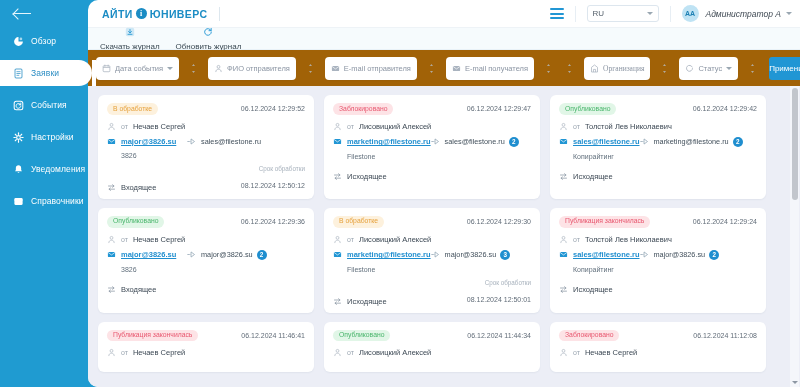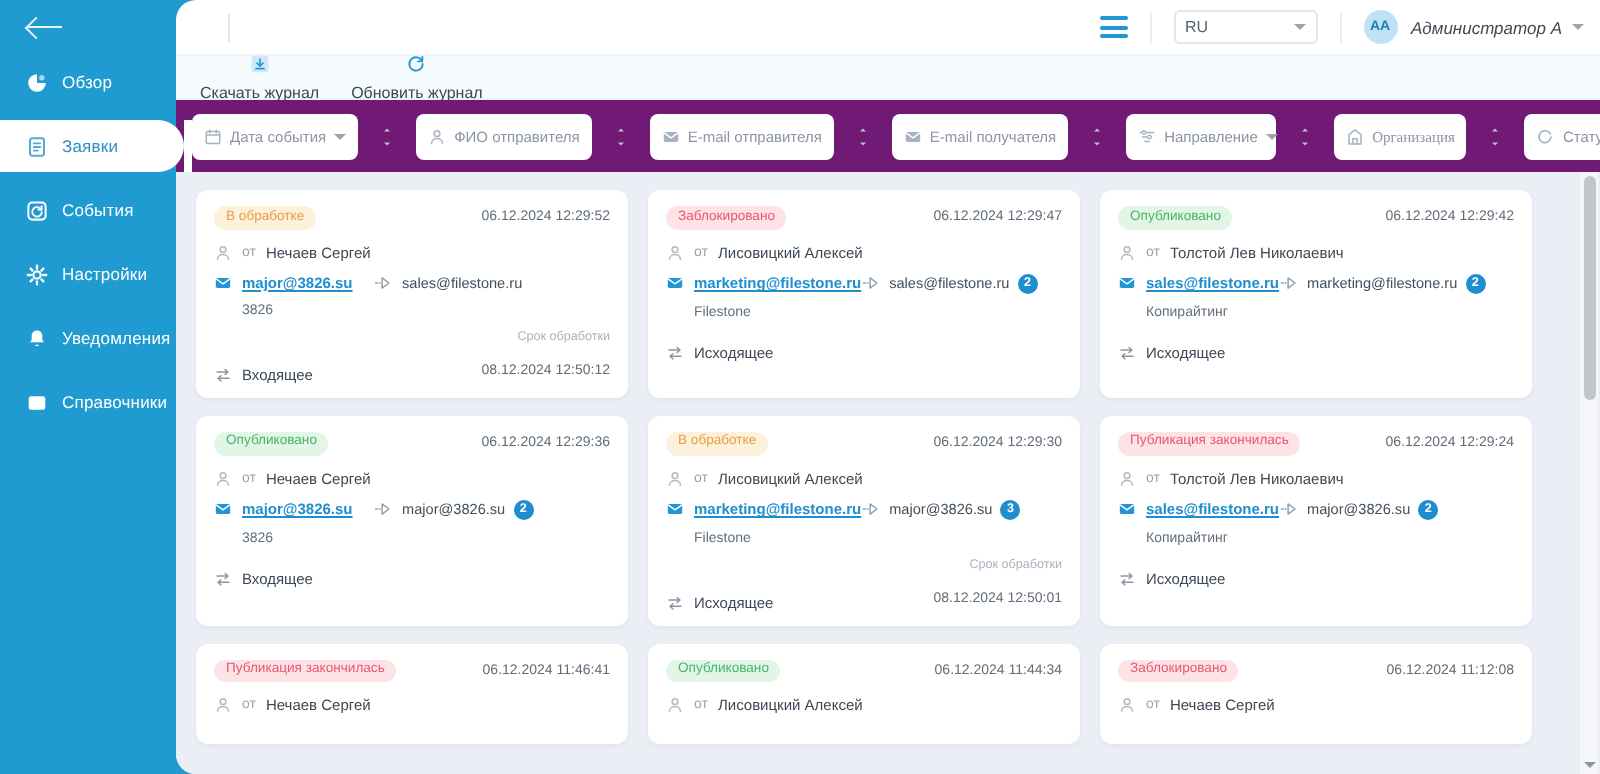--- a/index.html
+++ b/index.html
@@ -153,21 +153,21 @@
   }
   .act {
     display:flex; align-items:center; gap:5px;
     font-size: 8px; color:#3a4953; cursor:pointer;flex-direction:column;
   }
   .act .ico { width:10px; height:10px; display:block; }
 
   
   .filterbar {
     flex: 0 0 36px;
-    background: #701a75;
+    background: #a16207;
     display:flex; align-items:center;
     padding: 0 6px 0 8px;
     gap: 8px;
   }
   .filter {
     height: 23px;
     background:#fff; border-radius:4px;
     display:flex; align-items:center; gap:4px;
     padding: 0 6px;
     font-size: 7.5px; color:#8b95a3;
@@ -355,20 +355,25 @@
               <path d="M6 4.6v5.1" stroke="#fff" stroke-width=".9"></path>
             </svg></span>
           <span class="nav-label">Справочники</span>
         </div>
       </nav>
   </aside>
 
   <section class="panel">
 
     <header class="topbar">
+      <div class="brand">
+        <span>АЙТИ</span>
+        <span class="dot">i</span>
+        <span>ЮНИВЕРС</span>
+      </div>
       <div class="brand-sep"></div>
 
       <div class="topbar-right">
         <div class="burger">
           <span></span>
             <span></span>
             <span></span>
         </div>
         <div class="vsep"></div>
         <div class="lang">
@@ -447,29 +452,20 @@
               <rect x="1.2" y="2.6" width="9.6" height="6.8" rx="1.2" fill="#a9b3bf"></rect>
               <path d="M1.6 3.4L6 6.6l4.4-3.2" stroke="#fff" stroke-width=".9" fill="none" stroke-linecap="round"></path>
             </svg></span>
           <span class="ftext">E-mail получателя</span>
         </div>
         <div class="grip">
           <svg width="5" height="11" viewBox="0 0 5 11">
             <path d="M2.5 1.2L1 2.8h3zM2.5 9.8L1 8.2h3z" fill="#b8c1cc"></path>
           </svg>
         </div>
-        <div class="filter f-dir">
-          <span class="ico"><svg viewBox="0 0 12 12" width="100%" height="100%">
-              <path d="M1.6 3h8.8M3 6h6M4.6 9h2.8" stroke="#a9b3bf" stroke-width="1.1" stroke-linecap="round"></path>
-              <circle cx="4" cy="3" r="1.2" fill="#fff" stroke="#a9b3bf" stroke-width=".9"></circle>
-              <circle cx="7.6" cy="6" r="1.2" fill="#fff" stroke="#a9b3bf" stroke-width=".9"></circle>
-            </svg></span>
-          <span class="ftext">Направление</span>
-          <span class="caret fcaret"></span>
-        </div>
         <div class="grip">
           <svg width="5" height="11" viewBox="0 0 5 11">
             <path d="M2.5 1.2L1 2.8h3zM2.5 9.8L1 8.2h3z" fill="#b8c1cc"></path>
           </svg>
         </div>
         <div class="filter f-org">
           <span class="ico"><svg viewBox="0 0 12 12" width="100%" height="100%">
               <path d="M6 1.3L10 4.4v6.3H2V4.4z" fill="none" stroke="#a9b3bf" stroke-width="1" stroke-linejoin="round"></path>
               <path d="M4.6 10.7V7.2h2.8v3.5" fill="none" stroke="#a9b3bf" stroke-width="1"></path>
             </svg></span>

